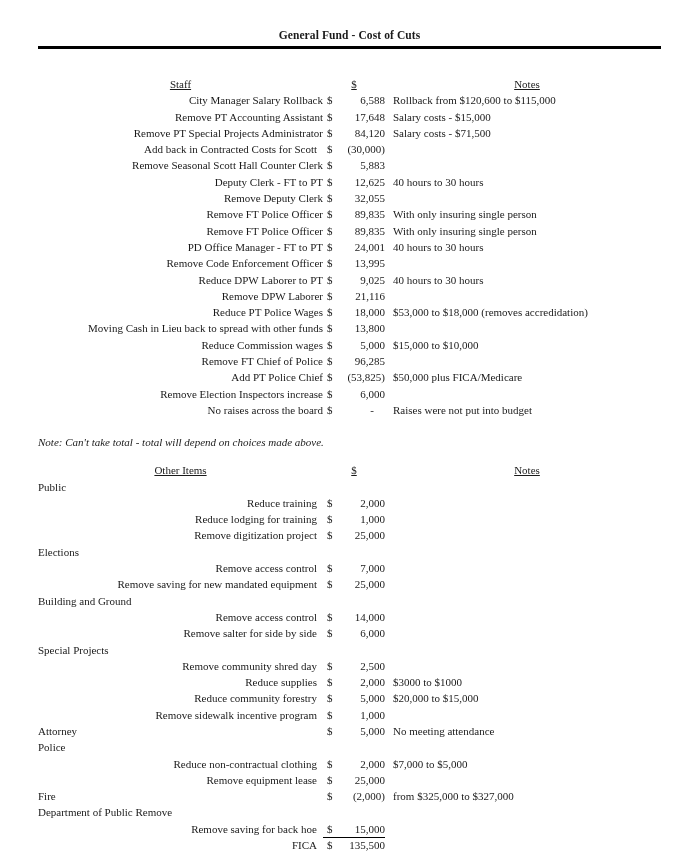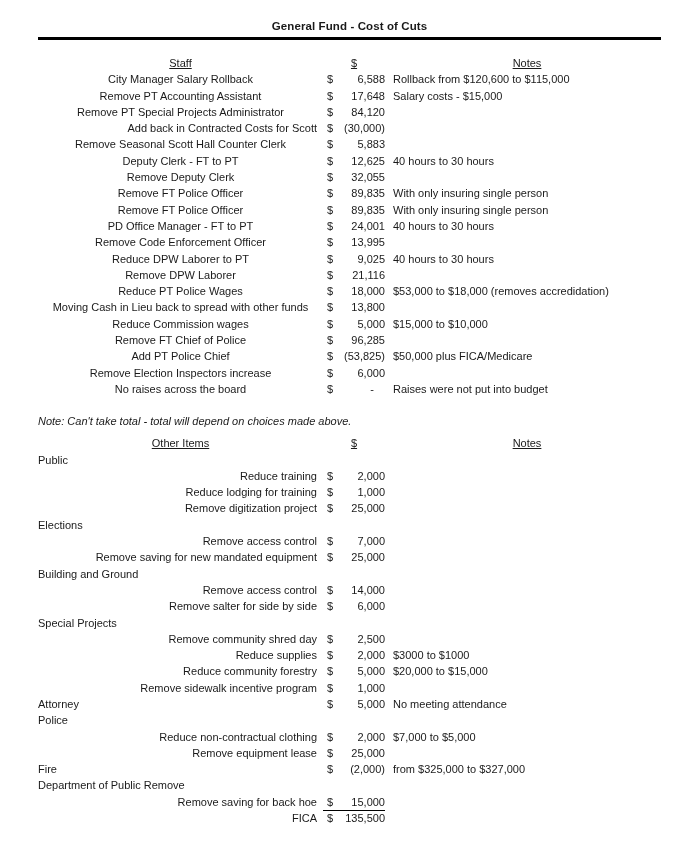--- a/index.html
+++ b/index.html
@@ -1,48 +1,48 @@
 <!DOCTYPE html>
 <html><head>
 <meta charset="utf-8">
 <style>
   html,body{margin:0;padding:0;background:#ffffff;}
   body{width:673px;height:865px;overflow:hidden;
        font-family:"Liberation Sans",sans-serif;color:#1a1a1a;
        -webkit-font-smoothing:antialiased;}
-  .page{box-sizing:border-box;width:668px;height:865px;padding:19px 7px 0 38px;}
+  .page{box-sizing:border-box;width:668px;height:865px;padding:28px 7px 0 38px;font-family:Liberation Serif, serif;}
 
   .title{font-size:11.5px;font-weight:bold;text-align:center;line-height:14px;letter-spacing:.1px;}
   .title-rule{height:3px;background:#000;margin-top:4px;}
 
-  .tbl{margin-top:15px;}
+  .tbl{margin-top:27px;}
   .row{display:grid;grid-template-columns:285px 18px 44px 1fr;
        height:16.3px;line-height:16.3px;font-size:11px;white-space:nowrap;}
   .header-row{grid-template-columns:285px 62px 1fr;}
   .th{text-align:center;}
   .th span{text-decoration:underline;}
 
   .c-label{overflow:visible;}
   .c-dollar{padding-left:4px;}
   .c-amount{text-align:right;}
   .c-note{padding-left:8px;}
 
   
-  #staff-table .c-label{text-align:center;}
+  #staff-table .c-label{text-align:right;}
   #staff-table .row.align-right .c-label{text-align:right;padding-right:6px;}
 
   
   #other-table .c-label{text-align:right;padding-right:6px;}
   #other-table .row.category .c-label{text-align:left;padding-right:0;}
 
   .row.dash-amount .c-amount{padding-right:11px;}
   .row.sum-line .c-dollar,.row.sum-line .c-amount{border-bottom:1.8px solid #000;}
 
   .note-line{margin-top:16px;font-size:11px;font-style:italic;line-height:16px;}
-  .tbl2{margin-top:6px;}
+  .tbl2{margin-top:12px;}
 </style>
 </head>
 <body>
 
 <div class="page">
 
   <div class="title">General Fund - Cost of Cuts</div>
   <div class="title-rule"></div>
 
   <section class="tbl" id="staff-table">
@@ -64,20 +64,21 @@
           <div class="c-label">Remove PT Accounting Assistant</div>
           <div class="c-dollar">$</div>
           <div class="c-amount">17,648</div>
           <div class="c-note">Salary costs - $15,000</div>
         </div>
 
         <div class="row">
           <div class="c-label">Remove PT Special Projects Administrator</div>
           <div class="c-dollar">$</div>
           <div class="c-amount">84,120</div>
+          <div class="c-note">Salary costs - $71,500</div>
         </div>
 
         <div class="row align-right">
           <div class="c-label">Add back in Contracted Costs for Scott</div>
           <div class="c-dollar">$</div>
           <div class="c-amount">(30,000)</div>
           <div class="c-note"></div>
         </div>
 
         <div class="row">

